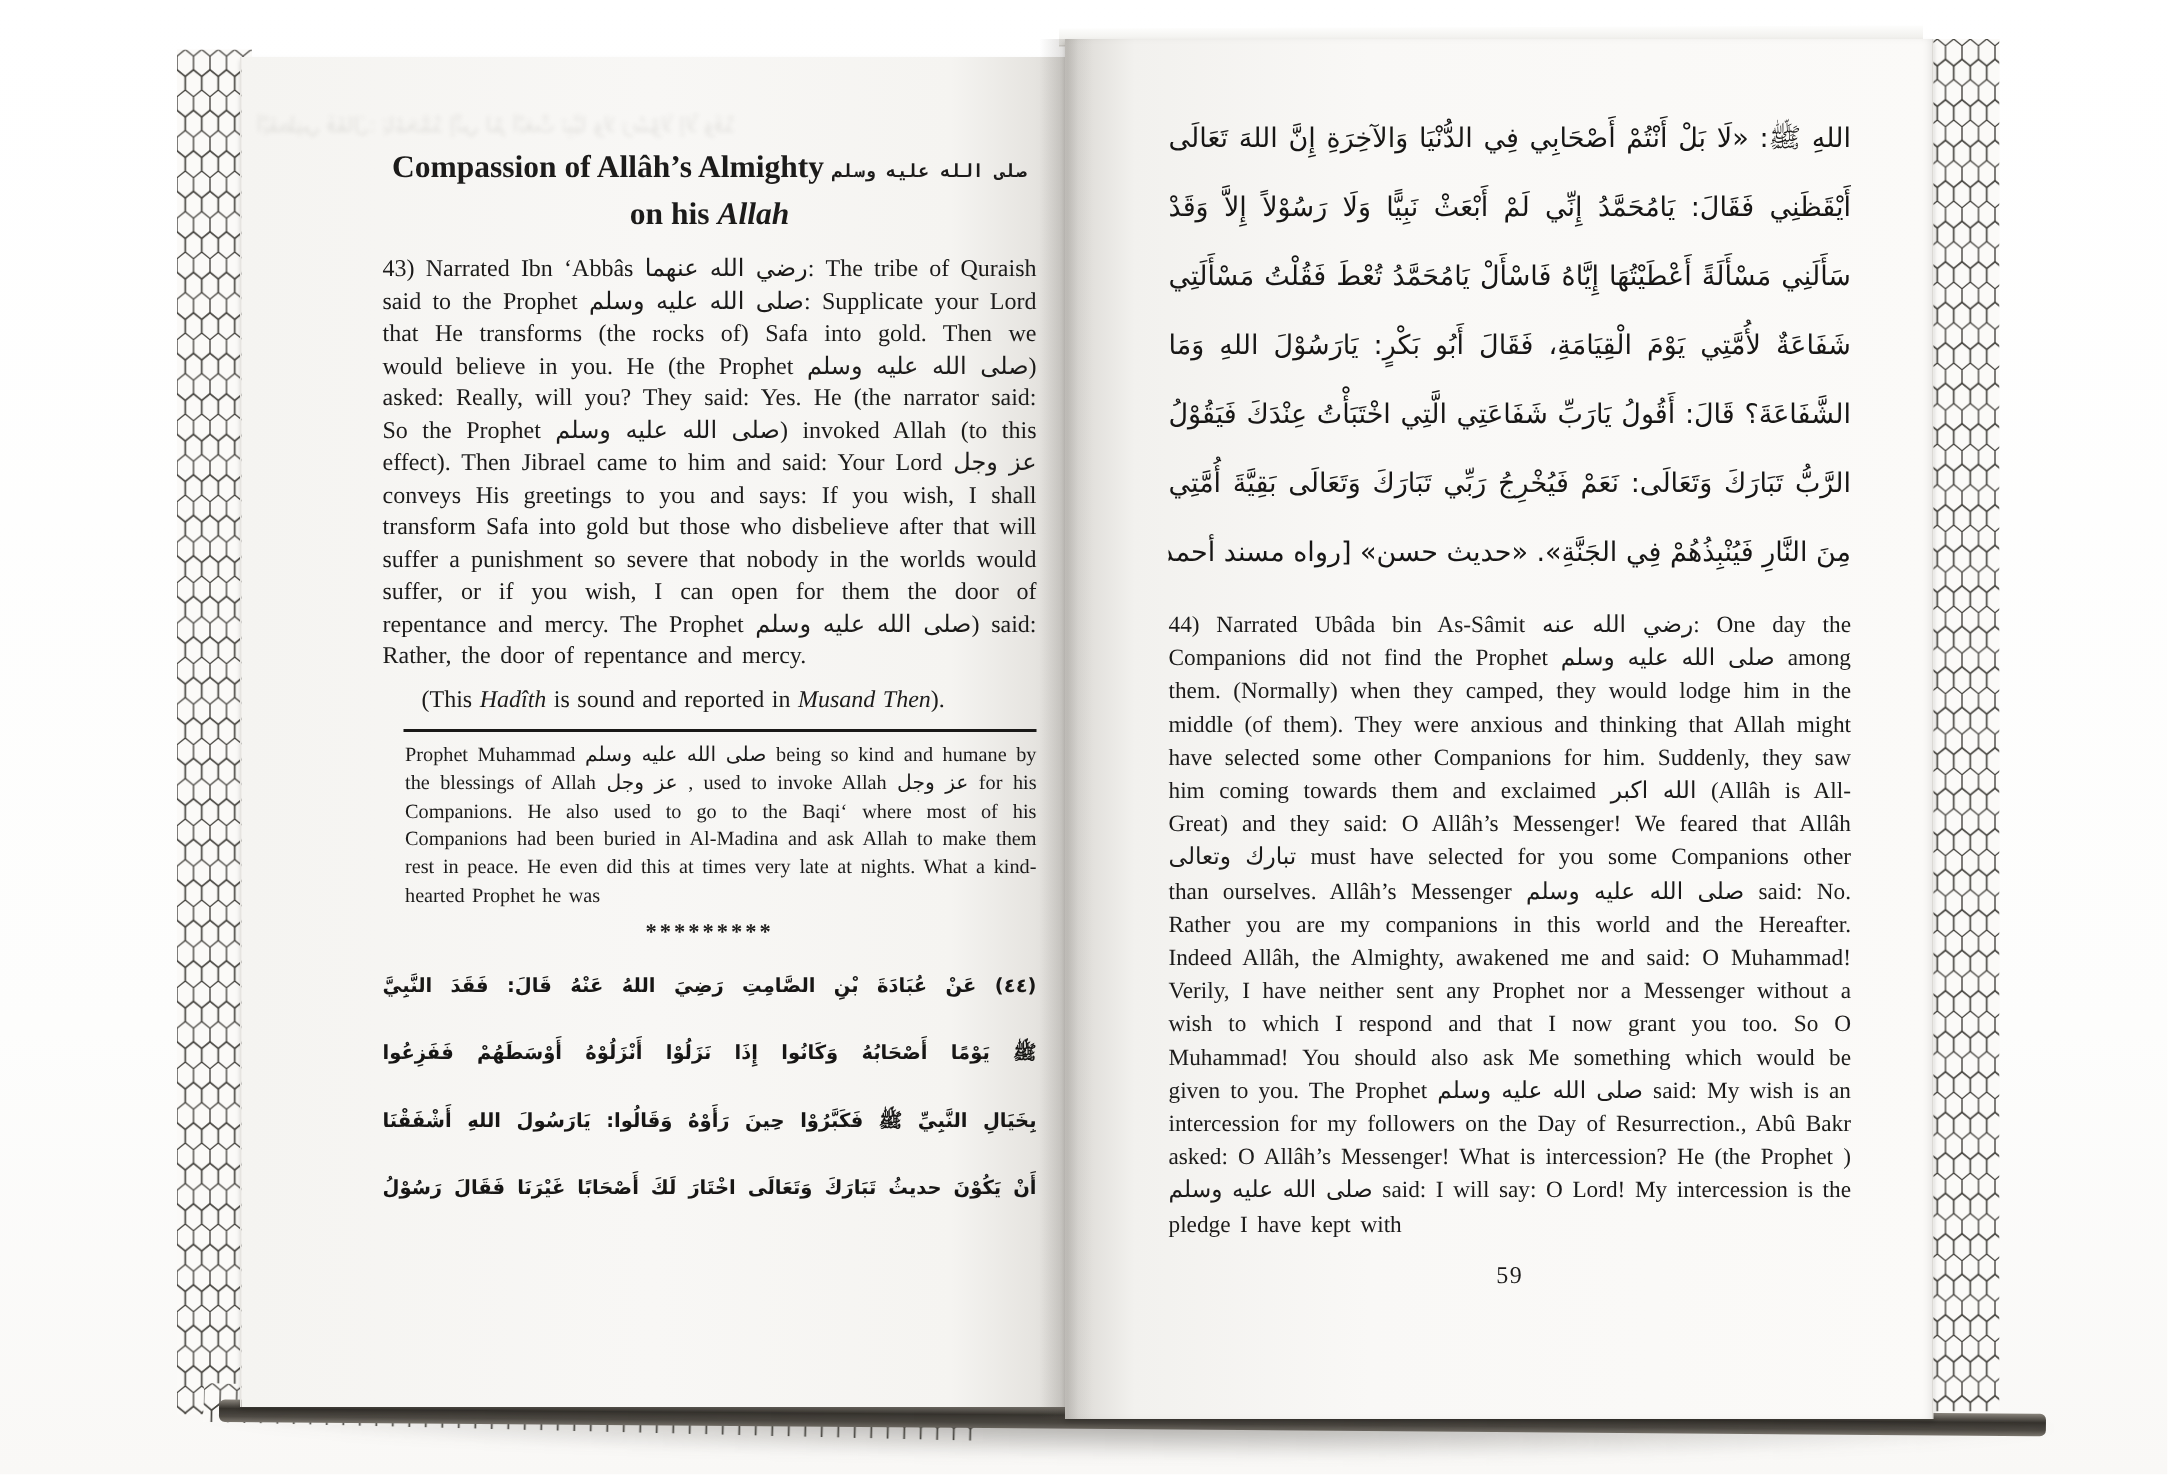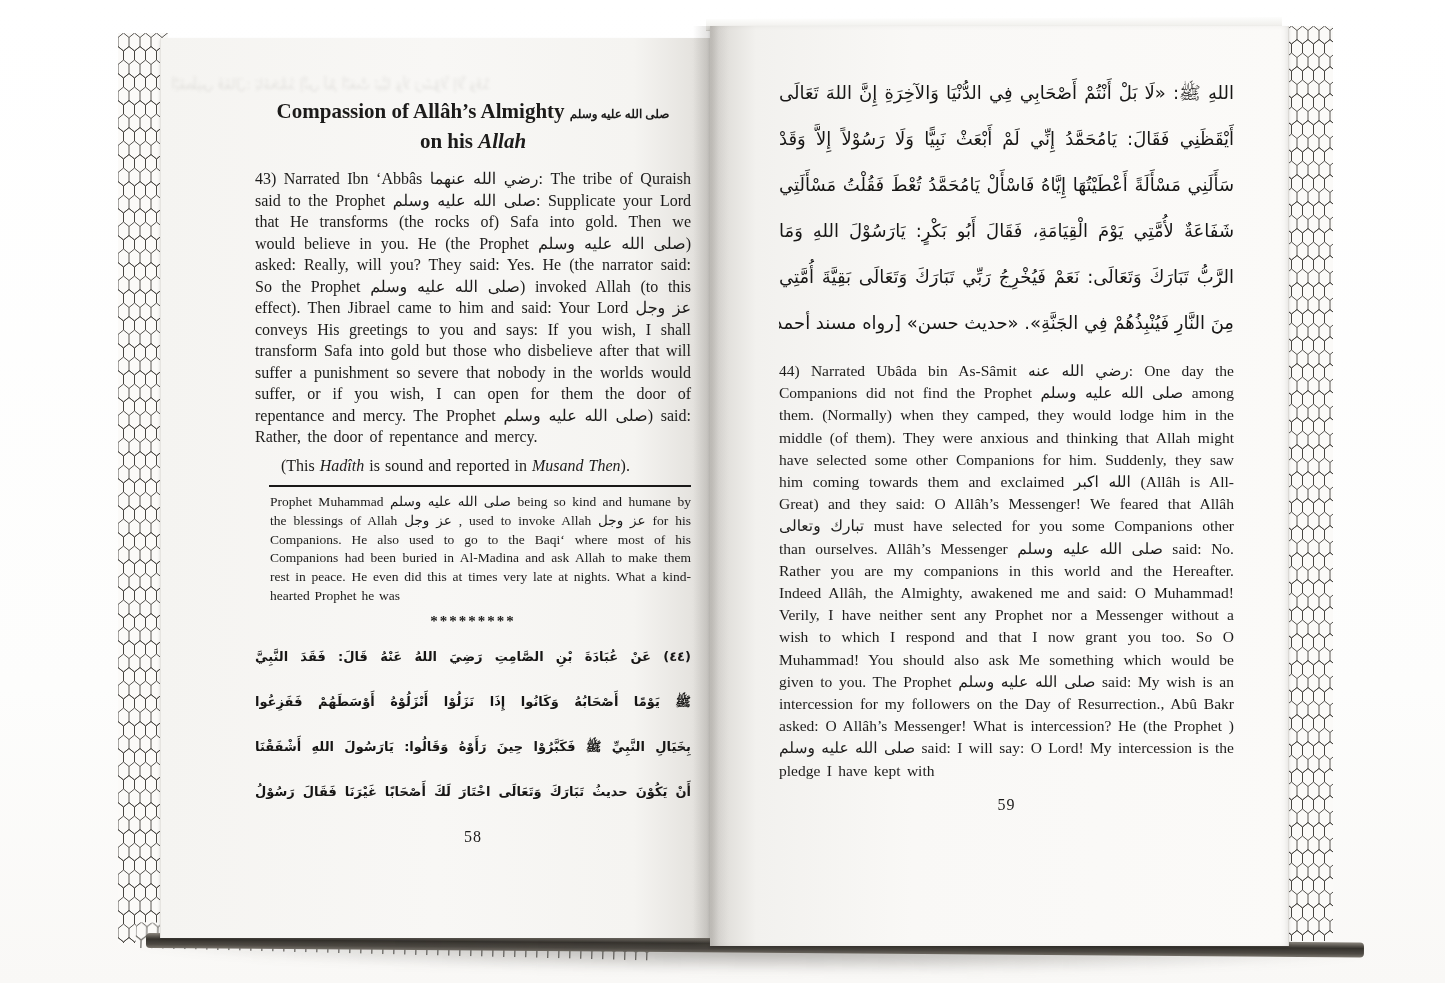--- a/index.html
+++ b/index.html
@@ -38,21 +38,21 @@
   .spine-gutter{position:absolute;left:693px;top:26px;width:36px;height:920px;
     background:linear-gradient(to right, rgba(80,75,68,0) 0%, rgba(80,75,68,0.16) 42%, rgba(110,105,98,0.24) 52%, rgba(80,75,68,0.05) 72%, rgba(80,75,68,0) 100%);}
   .right-top-edge{position:absolute;left:706px;top:18px;width:576px;height:11px;
     background:linear-gradient(#fdfdfc,#ecebe7);transform:rotate(-0.2deg);border-bottom:1px solid #d9d7d2;}
   
   .content-left{position:absolute;left:94px;top:60px;width:436px;}
   .ghost-line{position:absolute;left:10px;top:38px;width:420px;opacity:0.13;filter:blur(1.4px);
     transform:scaleX(-1);direction:rtl;font-family:"DejaVu Sans",sans-serif;font-size:14px;color:#6a675f;
     white-space:nowrap;overflow:hidden;}
   .title{font-size:21px;font-weight:bold;text-align:center;line-height:27px;margin:0;}
-  .title .title-ar{font-weight:bold;font-size:12px;font-family:Liberation Serif, serif;}
+  .title .title-ar{font-weight:bold;font-size:12px;font-family:Liberation Mono, monospace;}
   .title .em{font-style:italic;}
   .para{font-size:16px;line-height:21.5px;text-align:justify;word-spacing:2.5px;margin:13px 0 0 0;}
   .note{font-size:16px;line-height:21.5px;margin:7px 0 0 26px;word-spacing:1px;}
   .note .em{font-style:italic;margin-top:36px;}
   .fn-rule{border:0;border-top:2.2px solid #1a1918;margin:9px 0 6px 14px;}
   .footnote{font-size:13.5px;line-height:18.8px;text-align:justify;word-spacing:1.5px;margin:0 0 0 15px;}
   .separator{text-align:center;font-size:15px;letter-spacing:2px;margin:7px 0 0 0;font-weight:bold;}
   .arabic-block{direction:rtl;font-family:"DejaVu Sans",sans-serif;margin-top:4px;color:#171615;}
   .ar-left{font-size:13px;font-weight:bold;}
   .ar-left .ar-line{line-height:45px;}
@@ -119,32 +119,32 @@
 
       <div class="separator">*********</div>
 
       <div class="arabic-block ar-left">
         <div class="ar-line">(٤٤)   عَنْ عُبَادَةَ بْنِ الصَّامِتِ رَضِيَ اللهُ عَنْهُ قَالَ: فَقَدَ النَّبِيَّ</div>
         <div class="ar-line">ﷺ يَوْمًا أَصْحَابُهُ وَكَانُوا إِذَا نَزَلُوْا أَنْزَلُوْهُ أَوْسَطَهُمْ فَفَزِعُوا</div>
         <div class="ar-line">بِخَيَالِ النَّبِيِّ ﷺ فَكَبَّرُوْا حِينَ رَأَوْهُ وَقَالُوا: يَارَسُولَ اللهِ أَشْفَقْنَا</div>
         <div class="ar-line">أَنْ يَكُوْنَ حديثُ تَبَارَكَ وَتَعَالَى اخْتَارَ لَكَ أَصْحَابًا غَيْرَنَا فَقَالَ رَسُوْلُ</div>
       </div>
 
-      <div class="pagenum">58</div>
     </div>
   </div>
 
   <div class="page page-right">
     <div class="content-right">
 
       <div class="arabic-block ar-right">
         <div class="ar-line">اللهِ ﷺ: «لَا بَلْ أَنْتُمْ أَصْحَابِي فِي الدُّنْيَا وَالآخِرَةِ إِنَّ اللهَ تَعَالَى</div>
         <div class="ar-line">أَيْقَظَنِي فَقَالَ: يَامُحَمَّدُ إِنِّي لَمْ أَبْعَثْ نَبِيًّا وَلَا رَسُوْلاً إِلاَّ وَقَدْ</div>
         <div class="ar-line">سَأَلَنِي مَسْأَلَةً أَعْطَيْتُهَا إِيَّاهُ فَاسْأَلْ يَامُحَمَّدُ تُعْطَ فَقُلْتُ مَسْأَلَتِي</div>
         <div class="ar-line">شَفَاعَةٌ لأُمَّتِي يَوْمَ الْقِيَامَةِ، فَقَالَ أَبُو بَكْرٍ: يَارَسُوْلَ اللهِ وَمَا</div>
+        <div class="ar-line">الشَّفَاعَةَ؟ قَالَ: أَقُولُ يَارَبِّ شَفَاعَتِي الَّتِي اخْتَبَأْتُ عِنْدَكَ فَيَقُوْلُ</div>
         <div class="ar-line">الرَّبُّ تَبَارَكَ وَتَعَالَى: نَعَمْ فَيُخْرِجُ رَبِّي تَبَارَكَ وَتَعَالَى بَقِيَّةَ أُمَّتِي</div>
         <div class="ar-line">مِنَ النَّارِ فَيُنْبِذُهُمْ فِي الجَنَّةِ». «حديث حسن» [رواه مسند أحمد]</div>
       </div>
 
       <p class="para para44">44) Narrated Ubâda bin As-Sâmit رضي الله عنه: One day the Companions did not find the Prophet صلى الله عليه وسلم among them. (Normally) when they camped, they would lodge him in the middle (of them). They were anxious and thinking that Allah might have selected some other Companions for him. Suddenly, they saw him coming towards them and exclaimed الله اكبر (Allâh is All-Great) and they said: O Allâh’s Messenger! We feared that Allâh تبارك وتعالى must have selected for you some Companions other than ourselves. Allâh’s Messenger صلى الله عليه وسلم said: No. Rather you are my companions in this world and the Hereafter. Indeed Allâh, the Almighty, awakened me and said: O Muhammad! Verily, I have neither sent any Prophet nor a Messenger without a wish to which I respond and that I now grant you too. So O Muhammad! You should also ask Me something which would be given to you. The Prophet صلى الله عليه وسلم said: My wish is an intercession for my followers on the Day of Resurrection., Abû Bakr asked: O Allâh’s Messenger! What is intercession? He (the Prophet ) صلى الله عليه وسلم said: I will say: O Lord! My intercession is the pledge I have kept with</p>
 
       <div class="pagenum">59</div>
     </div>
   </div>
 

